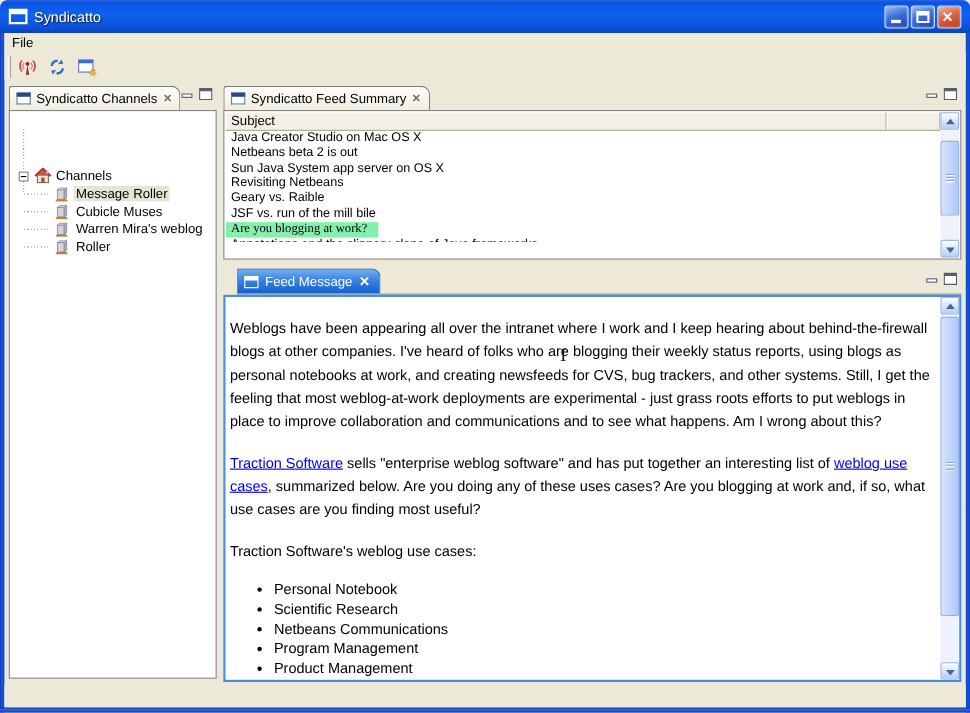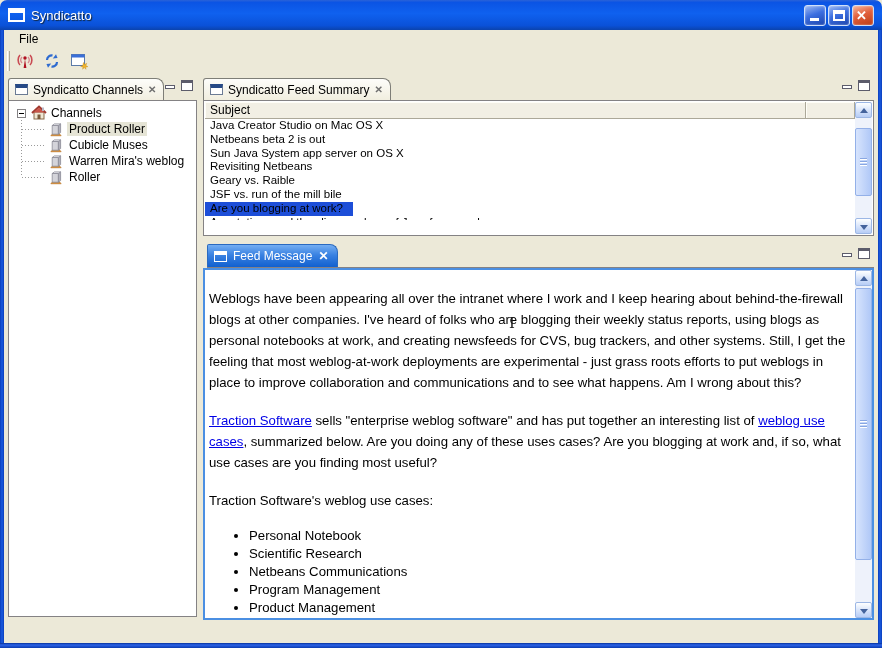--- a/index.html
+++ b/index.html
@@ -20,77 +20,77 @@
   .tb-controls{position:absolute;right:8px;top:5px;display:flex;gap:2px;}
   .tb-btn{width:22px;height:21px;border-radius:3px;border:1px solid #cfe0fa;position:relative;box-shadow:inset 0 0 2px rgba(255,255,255,.6);}
   .tb-btn.blue{background:linear-gradient(160deg,#9db9f2 0%,#3c6fe0 45%,#1b44ad 100%);}
   .tb-btn.red{background:linear-gradient(160deg,#f4b59b 0%,#e2603d 45%,#bb3c14 100%);}
   .g-min{position:absolute;left:5px;bottom:4px;width:9px;height:3px;background:#fff;}
   .g-max{position:absolute;left:4px;top:4px;width:12px;height:11px;border:2px solid #fff;border-top:4px solid #fff;}
   .g-x{position:absolute;left:3px;top:2px;font-size:13px;font-weight:bold;color:#fff;line-height:16px;}
   .side{position:absolute;top:30px;bottom:0;width:4px;background:linear-gradient(90deg,#0a3dbb,#1a5be0 50%,#0a3dbb);}
   .side.l{left:0;} .side.r{right:0;}
   .bottom-border{position:absolute;left:0;bottom:0;width:882px;height:5px;background:linear-gradient(180deg,#05309a,#2b63e8 40%,#0b3bb0);}
-  .menubar{position:absolute;left:4px;top:30px;width:699px;height:18px;background:#ece9d8;display:flex;align-items:center;margin-left:8px;}
+  .menubar{position:absolute;left:4px;top:30px;width:699px;height:18px;background:#ece9d8;display:flex;align-items:center;}
   .menu-item{padding:1px 7px;font-size:12px;color:#000;}
   .toolbar{position:absolute;left:4px;top:48px;width:874px;height:25px;background:#ece9d8;display:flex;align-items:center;}
   .tool-handle{width:3px;height:20px;margin-left:3px;border-left:1px solid #fff;border-right:1px solid #aca899;}
   .tool-btn{width:24px;height:22px;margin-left:3px;display:flex;align-items:center;justify-content:center;}
   
   .panel{position:absolute;}
   .panel-header{position:absolute;left:0;top:0;right:0;height:24px;}
   .view-tab{
     position:absolute;left:0;bottom:0;height:22px;display:flex;align-items:center;gap:5px;
     padding:0 8px 0 6px;background:linear-gradient(180deg,#fdfdfa,#f1eedf);
     border:1px solid #7e7e77;border-bottom:none;border-radius:3px 8px 0 0;font-size:12px;color:#000;
   }
   .view-tab .mini-win{width:13px;height:11px;border:1px solid #6b7b94;border-top:4px solid #274a86;background:#fff;}
   .tab-close{font-size:10px;color:#6f6f6f;font-weight:bold;letter-spacing:-1px;}
   .panel-btns{position:absolute;right:4px;top:4px;display:flex;gap:6px;align-items:center;}
   .pg-min{width:10px;height:4px;border:1px solid #5c5c6b;background:#fff;margin-top:2px;}
   .pg-max{width:12px;height:11px;border:1px solid #5c5c6b;border-top:3px solid #5c5c6b;background:#fff;}
   .panel-body{position:absolute;left:0;right:0;top:24px;bottom:0;background:#fff;border:1px solid #848284;}
   
   .tree{position:relative;font-size:12px;padding-top:4px;}
-  .tree-root{position:relative;height:16px;display:flex;align-items:center;}
+  .tree-root{position:relative;height:16px;display:flex;align-items:center;margin-top:47px;}
   .expander{position:absolute;left:8px;top:4px;width:9px;height:9px;border:1px solid #848284;background:#fff;}
   .expander::after{content:"";position:absolute;left:1px;top:3px;width:5px;height:1px;background:#000;}
   .tree-root .ticon{position:absolute;left:22px;top:0px;}
   .tree-root .lbl{margin-left:42px;}
   .tree-row{position:relative;height:16px;display:flex;align-items:center;}
   .tree-row .ticon{position:absolute;left:40px;top:1px;}
   .tree-row .lbl{margin-left:58px;padding:0 2px;}
   .tree-row .lbl.sel{background:#e5e4d5;}
   .tree-vline{position:absolute;left:12px;top:16px;width:1px;height:60px;
     background-image:repeating-linear-gradient(to bottom,#9a9a9a 0 1px,transparent 1px 3px);}
   .tree-hline{position:absolute;left:13px;width:24px;height:1px;top:8px;
     background-image:repeating-linear-gradient(to right,#9a9a9a 0 1px,transparent 1px 3px);}
   
   .tbl-header{position:absolute;left:1px;top:1px;right:18px;height:17px;display:flex;}
   .th{background:#f2efe4;border-right:1px solid #aca899;border-bottom:1px solid #aca899;
       box-shadow:inset 1px 1px 0 #fffef7;font-size:12px;padding:1px 5px;color:#000;}
   .th.subject{width:601px;} .th.extra{flex:1;}
   .tbl-rows{position:absolute;left:1px;top:18px;right:18px;bottom:1px;overflow:hidden;font-size:11.5px;}
   .srow{height:13.8px;line-height:13.8px;padding-left:5px;white-space:nowrap;}
-  .srow.sel{background:#1d4ed8;display:inline-block;min-width:0;padding-right:10px;}
+  .srow.sel{background:#86efac;display:inline-block;min-width:0;padding-right:10px;font-family:Liberation Serif, serif;}
   .srow-wrap{white-space:nowrap;}
   
   .sbar{position:absolute;top:1px;right:1px;bottom:1px;width:17px;background:#eef2fb;}
   .sb-btn{position:absolute;left:0;width:17px;height:16px;border:1px solid #9cb7e5;border-radius:2px;
     background:linear-gradient(180deg,#feffff,#cbdbf9 70%,#b7cdf6);}
   .sb-btn.up{top:0;} .sb-btn.dn{bottom:0;}
   .arr{position:absolute;left:4px;width:0;height:0;border-left:4px solid transparent;border-right:4px solid transparent;}
   .arr.u{top:5px;border-bottom:5px solid #44639d;}
   .arr.d{top:6px;border-top:5px solid #44639d;}
   .sb-thumb{position:absolute;left:0;width:17px;border:1px solid #93b0e8;border-radius:2px;
     background:linear-gradient(90deg,#d7e4fd,#b0c8f7);}
   .sb-thumb::after{content:"";position:absolute;left:4px;top:50%;margin-top:-4px;width:7px;height:8px;
     background-image:repeating-linear-gradient(to bottom,#89a7e2 0 1px,#fff 1px 2px,transparent 2px 3px);}
   
-  .msg-header{position:absolute;left:4px;top:0;right:0;height:24px;border-bottom:1px solid #848284;}
+  .msg-header{position:absolute;left:12px;top:0;right:0;height:24px;border-bottom:1px solid #848284;}
   .active-tab{
     position:absolute;left:0;bottom:0;height:23px;display:flex;align-items:center;gap:6px;
     padding:0 9px 0 6px;color:#fff;font-size:12px;
     background:linear-gradient(180deg,#74aef2 0%,#3a82e2 45%,#1160cf 100%);
     border:1px solid #2a6ac0;border-bottom:none;border-radius:2px 8px 0 0;
   }
   .active-tab .mini-win{width:13px;height:11px;border:1px solid #fff;border-top:4px solid #fff;background:transparent;}
   .active-tab .x{font-weight:bold;font-size:12px;color:#fff;}
   .msg-body{position:absolute;left:0;right:0;top:24px;bottom:0;background:#fff;border:2px solid #4b8fe2;overflow:hidden;}
   .msg-text{position:absolute;left:0;top:0;right:19px;bottom:0;padding:1px 2px 0 4px;
@@ -190,21 +190,21 @@
         </div>
         <div id="tree-items">
             <div class="tree-row">
               <span class="tree-hline"></span>
               <span class="ticon"><svg width="14" height="15" viewBox="0 0 14 15">
                   <path d="M3 12.2 h8 l1.2 1.6 h-10.4 Z" fill="#d88a28" stroke="#a86010" stroke-width="0.5"></path>
                   <path d="M3.2 3.5 h6.2 v8.7 h-6.2 Z" fill="#d4d4da" stroke="#8a8a96" stroke-width="0.8"></path>
                   <path d="M9.4 3.5 l2.2-1.6 v8.7 l-2.2 1.6 Z" fill="#b2b2bc" stroke="#8a8a96" stroke-width="0.8"></path>
                   <path d="M3.2 3.5 l2.2-1.6 h6.2 l-2.2 1.6 Z" fill="#ececf2" stroke="#8a8a96" stroke-width="0.8"></path>
                 </svg></span>
-              <span class="lbl sel">Product Roller</span>
+              <span class="lbl sel">Message Roller</span>
             </div>
             <div class="tree-row">
               <span class="tree-hline"></span>
               <span class="ticon"><svg width="14" height="15" viewBox="0 0 14 15">
                   <path d="M3 12.2 h8 l1.2 1.6 h-10.4 Z" fill="#d88a28" stroke="#a86010" stroke-width="0.5"></path>
                   <path d="M3.2 3.5 h6.2 v8.7 h-6.2 Z" fill="#d4d4da" stroke="#8a8a96" stroke-width="0.8"></path>
                   <path d="M9.4 3.5 l2.2-1.6 v8.7 l-2.2 1.6 Z" fill="#b2b2bc" stroke="#8a8a96" stroke-width="0.8"></path>
                   <path d="M3.2 3.5 l2.2-1.6 h6.2 l-2.2 1.6 Z" fill="#ececf2" stroke="#8a8a96" stroke-width="0.8"></path>
                 </svg></span>
               <span class="lbl">Cubicle Muses</span>

